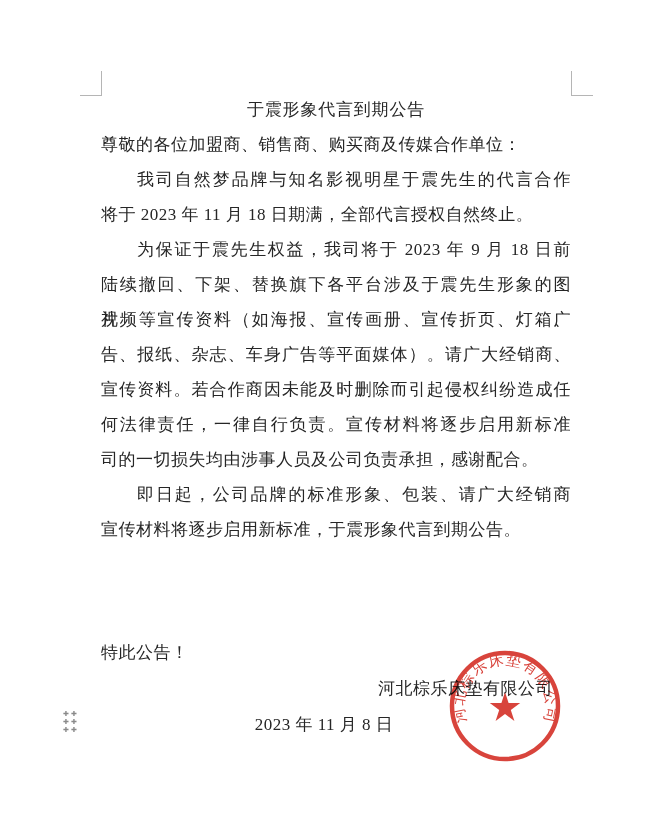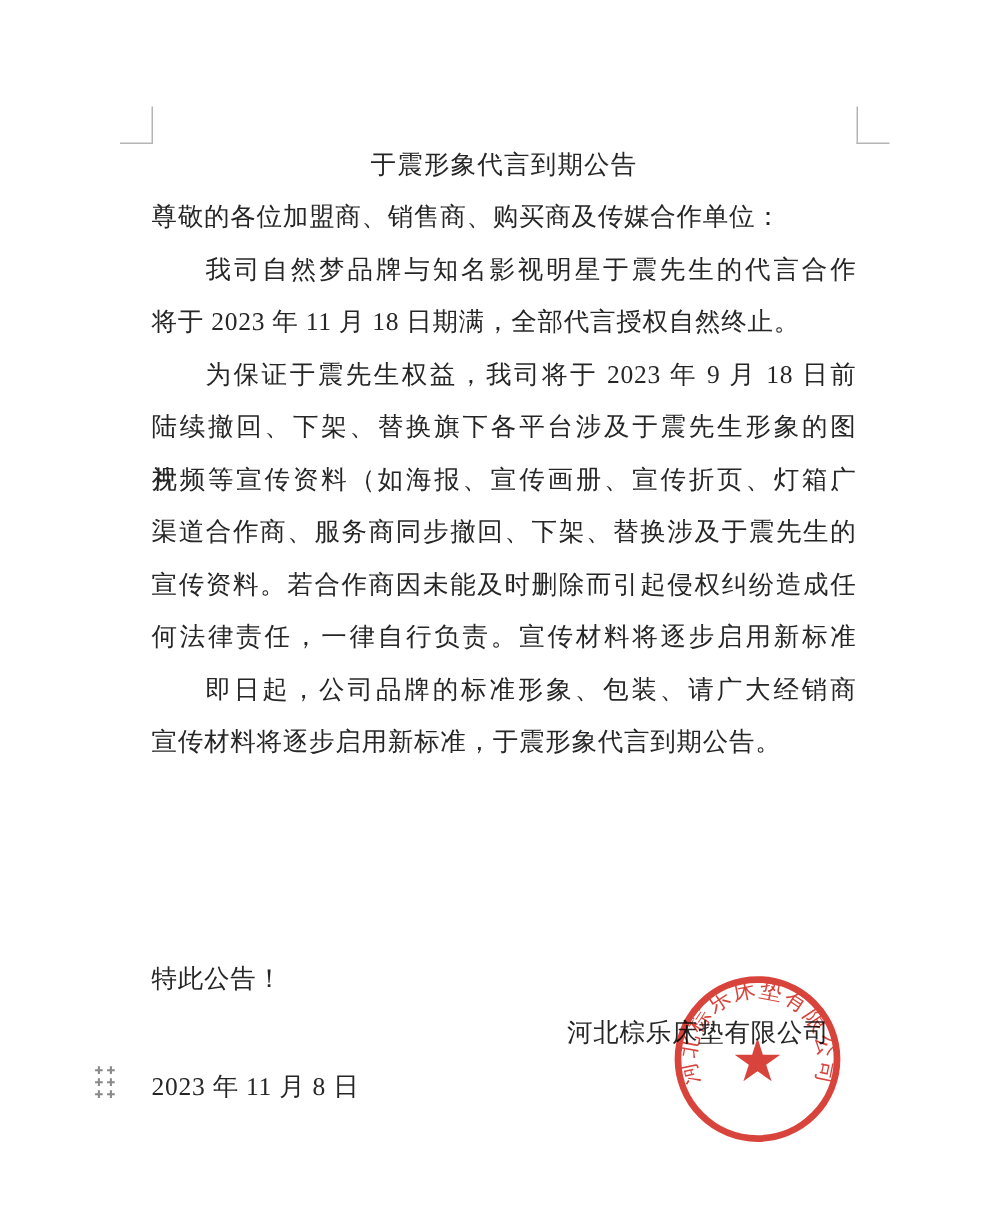--- a/index.html
+++ b/index.html
@@ -25,21 +25,21 @@
     white-space:nowrap;
   }
   .line.title{text-align:center;letter-spacing:0.8px;}
   .line.full{white-space:normal;text-align:justify;text-align-last:justify;
     text-justify:inter-character;}
   .line.indent{text-indent:36px;}
   
   .closing-block{position:absolute;left:101px;top:619px;width:470px;}
   .closing-block .line{height:36px;line-height:36px;}
   .sig-right{text-align:right;padding-right:18px;}
-  .sig-date{text-align:left;padding-right:24px;}
+  .sig-date{text-align:center;padding-right:24px;}
   
   .seal{position:absolute;left:445px;top:630px;width:120px;height:120px;
     mix-blend-mode:multiply;opacity:0.92;pointer-events:none;}
   
   .artifact-marks{position:absolute;left:62px;top:694px;
     display:grid;grid-template-columns:8px 8px;grid-auto-rows:8px;
     color:#8a8a8a;font-size:7px;line-height:8px;
     font-family:"DejaVu Sans",sans-serif;text-align:center;}
   
   .bottom-strip{position:absolute;left:0;bottom:0;width:671px;height:4px;
@@ -55,23 +55,24 @@
 
   <div class="textarea">
     <div class="line title">于震形象代言到期公告</div>
     <div id="body-lines">
         <div class="line">尊敬的各位加盟商、销售商、购买商及传媒合作单位：</div>
         <div class="line full indent">我司自然梦品牌与知名影视明星于震先生的代言合作</div>
         <div class="line">将于 2023 年 11 月 18 日期满，全部代言授权自然终止。</div>
         <div class="line full indent">为保证于震先生权益，我司将于 2023 年 9 月 18 日前</div>
         <div class="line full">陆续撤回、下架、替换旗下各平台涉及于震先生形象的图片、</div>
         <div class="line full">视频等宣传资料（如海报、宣传画册、宣传折页、灯箱广</div>
-        <div class="line full">渠道合作商、服务商同步撤回、下架、替换涉及于震先生的</div>
+        <div class="line full">告、报纸、杂志、车身广告等平面媒体）。请广大经销商、</div>
         <div class="line full">宣传资料。若合作商因未能及时删除而引起侵权纠纷造成任</div>
         <div class="line full">何法律责任，一律自行负责。宣传材料将逐步启用新标准</div>
+        <div class="line">司的一切损失均由涉事人员及公司负责承担，感谢配合。</div>
         <div class="line full indent">即日起，公司品牌的标准形象、包装、请广大经销商</div>
         <div class="line">宣传材料将逐步启用新标准，于震形象代言到期公告。</div>
       </div>
   </div>
 
   <div class="closing-block">
     <div class="line">特此公告！</div>
     <div class="line sig-right">河北棕乐床垫有限公司</div>
     <div class="line sig-date">2023 年 11 月 8 日</div>
   </div>

